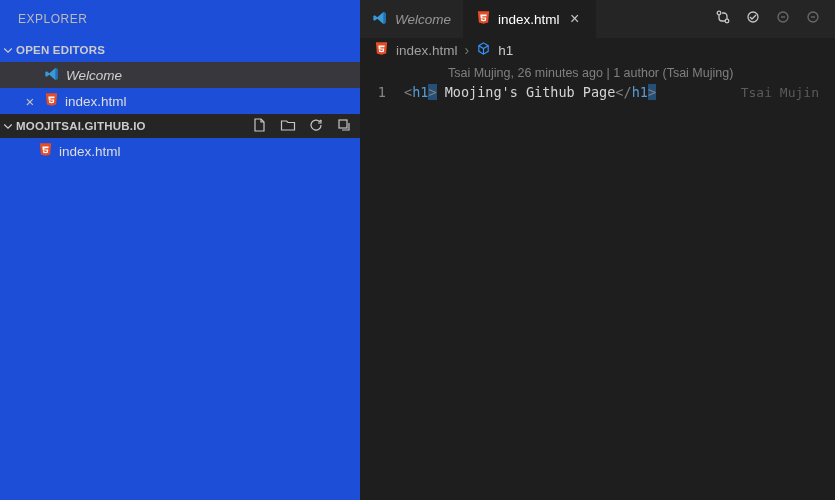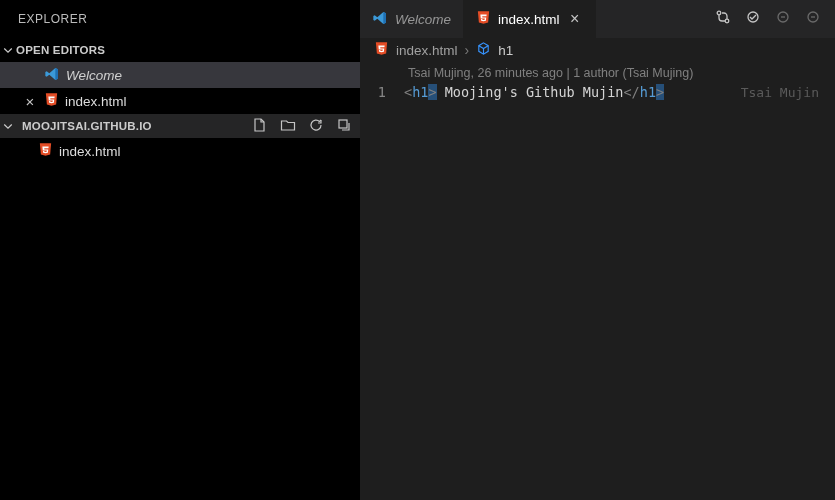--- a/index.html
+++ b/index.html
@@ -6,21 +6,21 @@
   body {
     width: 835px; height: 500px;
     background: #1e1e1e;
     font-family: -apple-system, "Segoe UI", sans-serif;
     color: #cccccc;
     overflow: hidden;
     display: flex;
   }
   .sidebar {
     width: 360px;
-    background: #000000;
+    background: #1d4ed8;
     display: flex; flex-direction: column;
     flex-shrink: 0;
   }
   .explorer-header {
     height: 38px;
     display: flex; align-items: center;
     padding: 0 18px;
     font-size: 12px;
     color: #bbbbbb;
     letter-spacing: 0.5px;
@@ -33,21 +33,21 @@
     font-weight: 700;
     color: #cccccc;
     letter-spacing: 0.2px;
     cursor: pointer;
   }
   .section-header.folder-row {
     background: #252526;
     justify-content: space-between;
     padding-right: 8px;
   }
-  .section-header .left { display:flex; align-items:flex-start; gap:6px;}
+  .section-header .left { display:flex; align-items:flex-start; gap:0;}
   .chev { width:16px; display:inline-flex; justify-content:center; }
   .chev svg { width:12px; height:12px; }
   .open-editor-item, .file-item {
     height: 26px;
     display:flex; align-items:center;
     padding-left: 22px;
     font-size: 13.5px;
     gap: 6px;
     cursor: pointer;
   }
@@ -101,21 +101,21 @@
     height:24px; display:flex; align-items:center;
     padding:0 14px; gap:7px;
     font-size:13.5px; color:#a0a0a0;
   }
   .breadcrumb .sep { color:#7a7a7a; font-size:14px;}
   .breadcrumb .h1name { color:#cccccc; }
   .cube-icon { width:15px; height:15px; }
   
   .blame {
     font-size:12.5px; color:#808080;
-    padding:4px 0 2px 48px;
+    padding:4px 0 2px 88px;
   }
   .code-row {
     display:flex; align-items:center;
     font-family: Menlo, Consolas, monospace;
     font-size:13.5px;
     height:20px;
   }
   .gutter {
     width:44px; text-align:right;
     color:#858585; padding-right:18px;
@@ -269,16 +269,16 @@
           <path d="M3 5l5 3 5-3M8 8v6"></path>
         </svg>
     </span>
     <span class="h1name">h1</span>
   </div>
 
   <div class="blame">Tsai Mujing, 26 minutes ago | 1 author (Tsai Mujing)</div>
 
   <div class="code-row">
     <div class="gutter">1</div>
-    <div class="code"><span class="tagang">&lt;</span><span class="tagname">h1</span><span class="cursor-sel tagang">&gt;</span><span class="codetext"> Moojing's Github Mujin</span><span class="tagang">&lt;/</span><span class="tagname">h1</span><span class="cursor-sel tagang">&gt;</span></div>
+    <div class="code"><span class="tagang">&lt;</span><span class="tagname">h1</span><span class="cursor-sel tagang">&gt;</span><span class="codetext"> Moojing's Github Page</span><span class="tagang">&lt;/</span><span class="tagname">h1</span><span class="cursor-sel tagang">&gt;</span></div>
     <div class="ghost">Tsai Mujin</div>
   </div>
 </div>
 
 </body></html>

